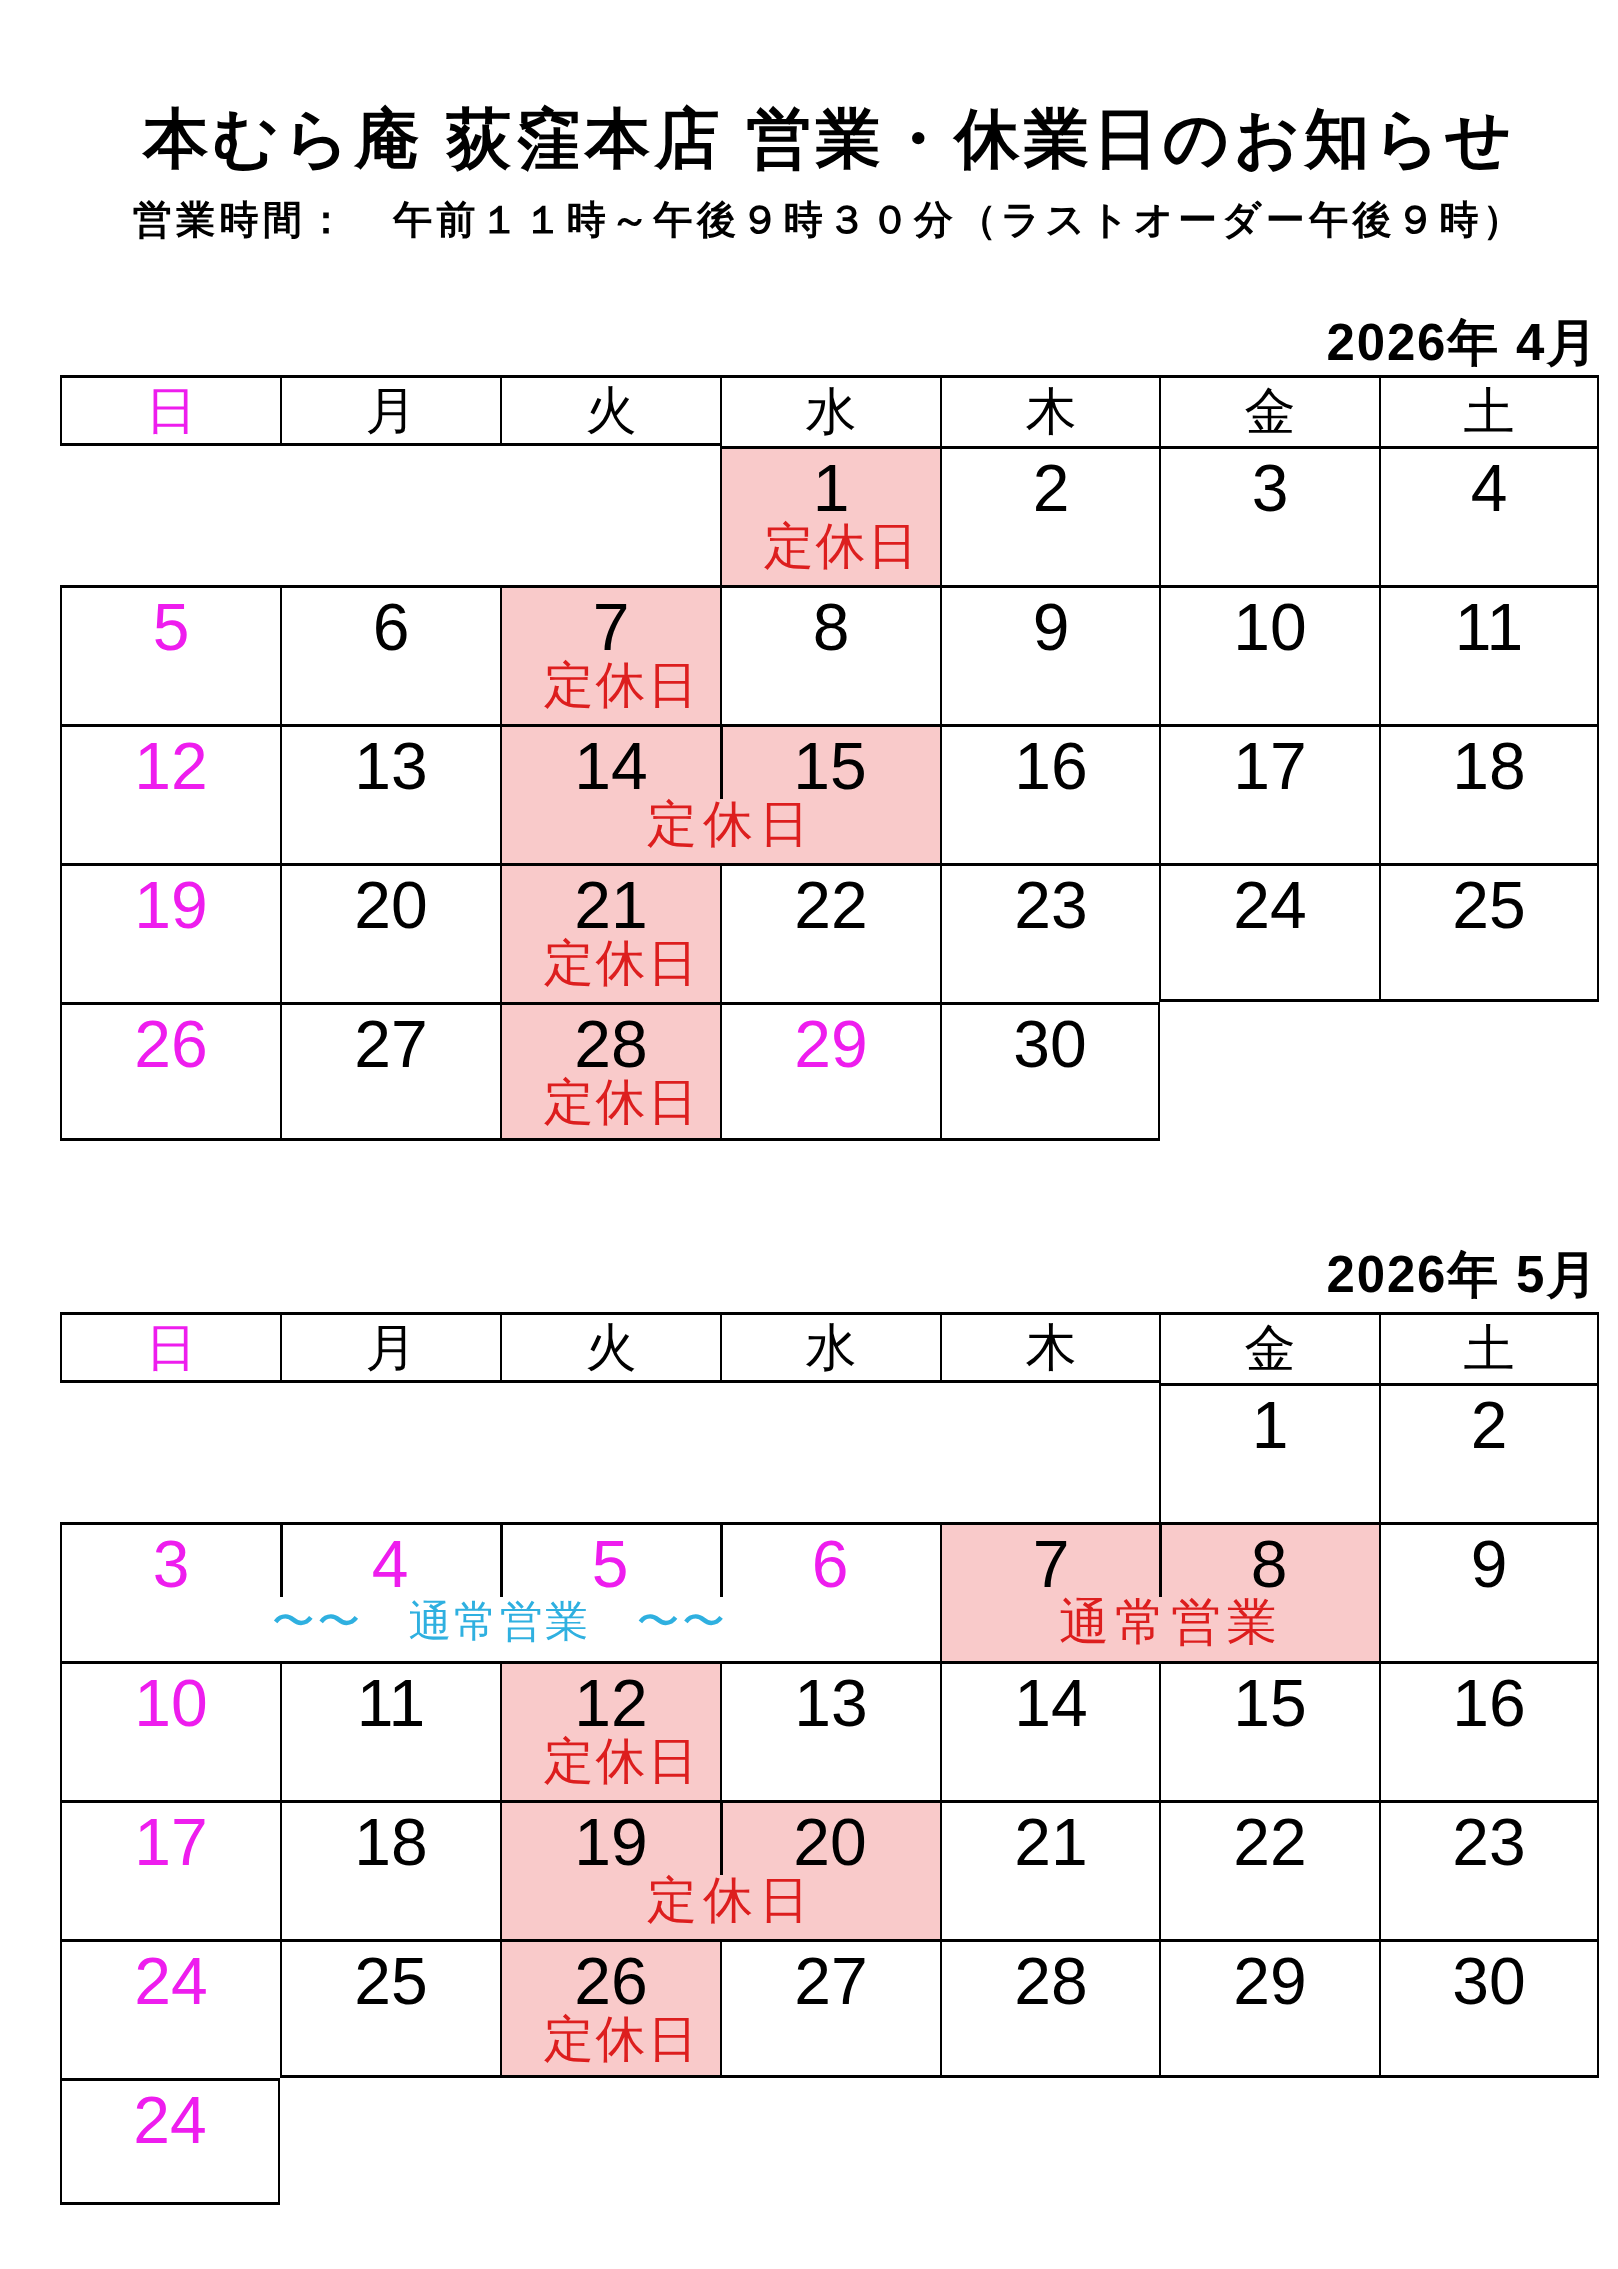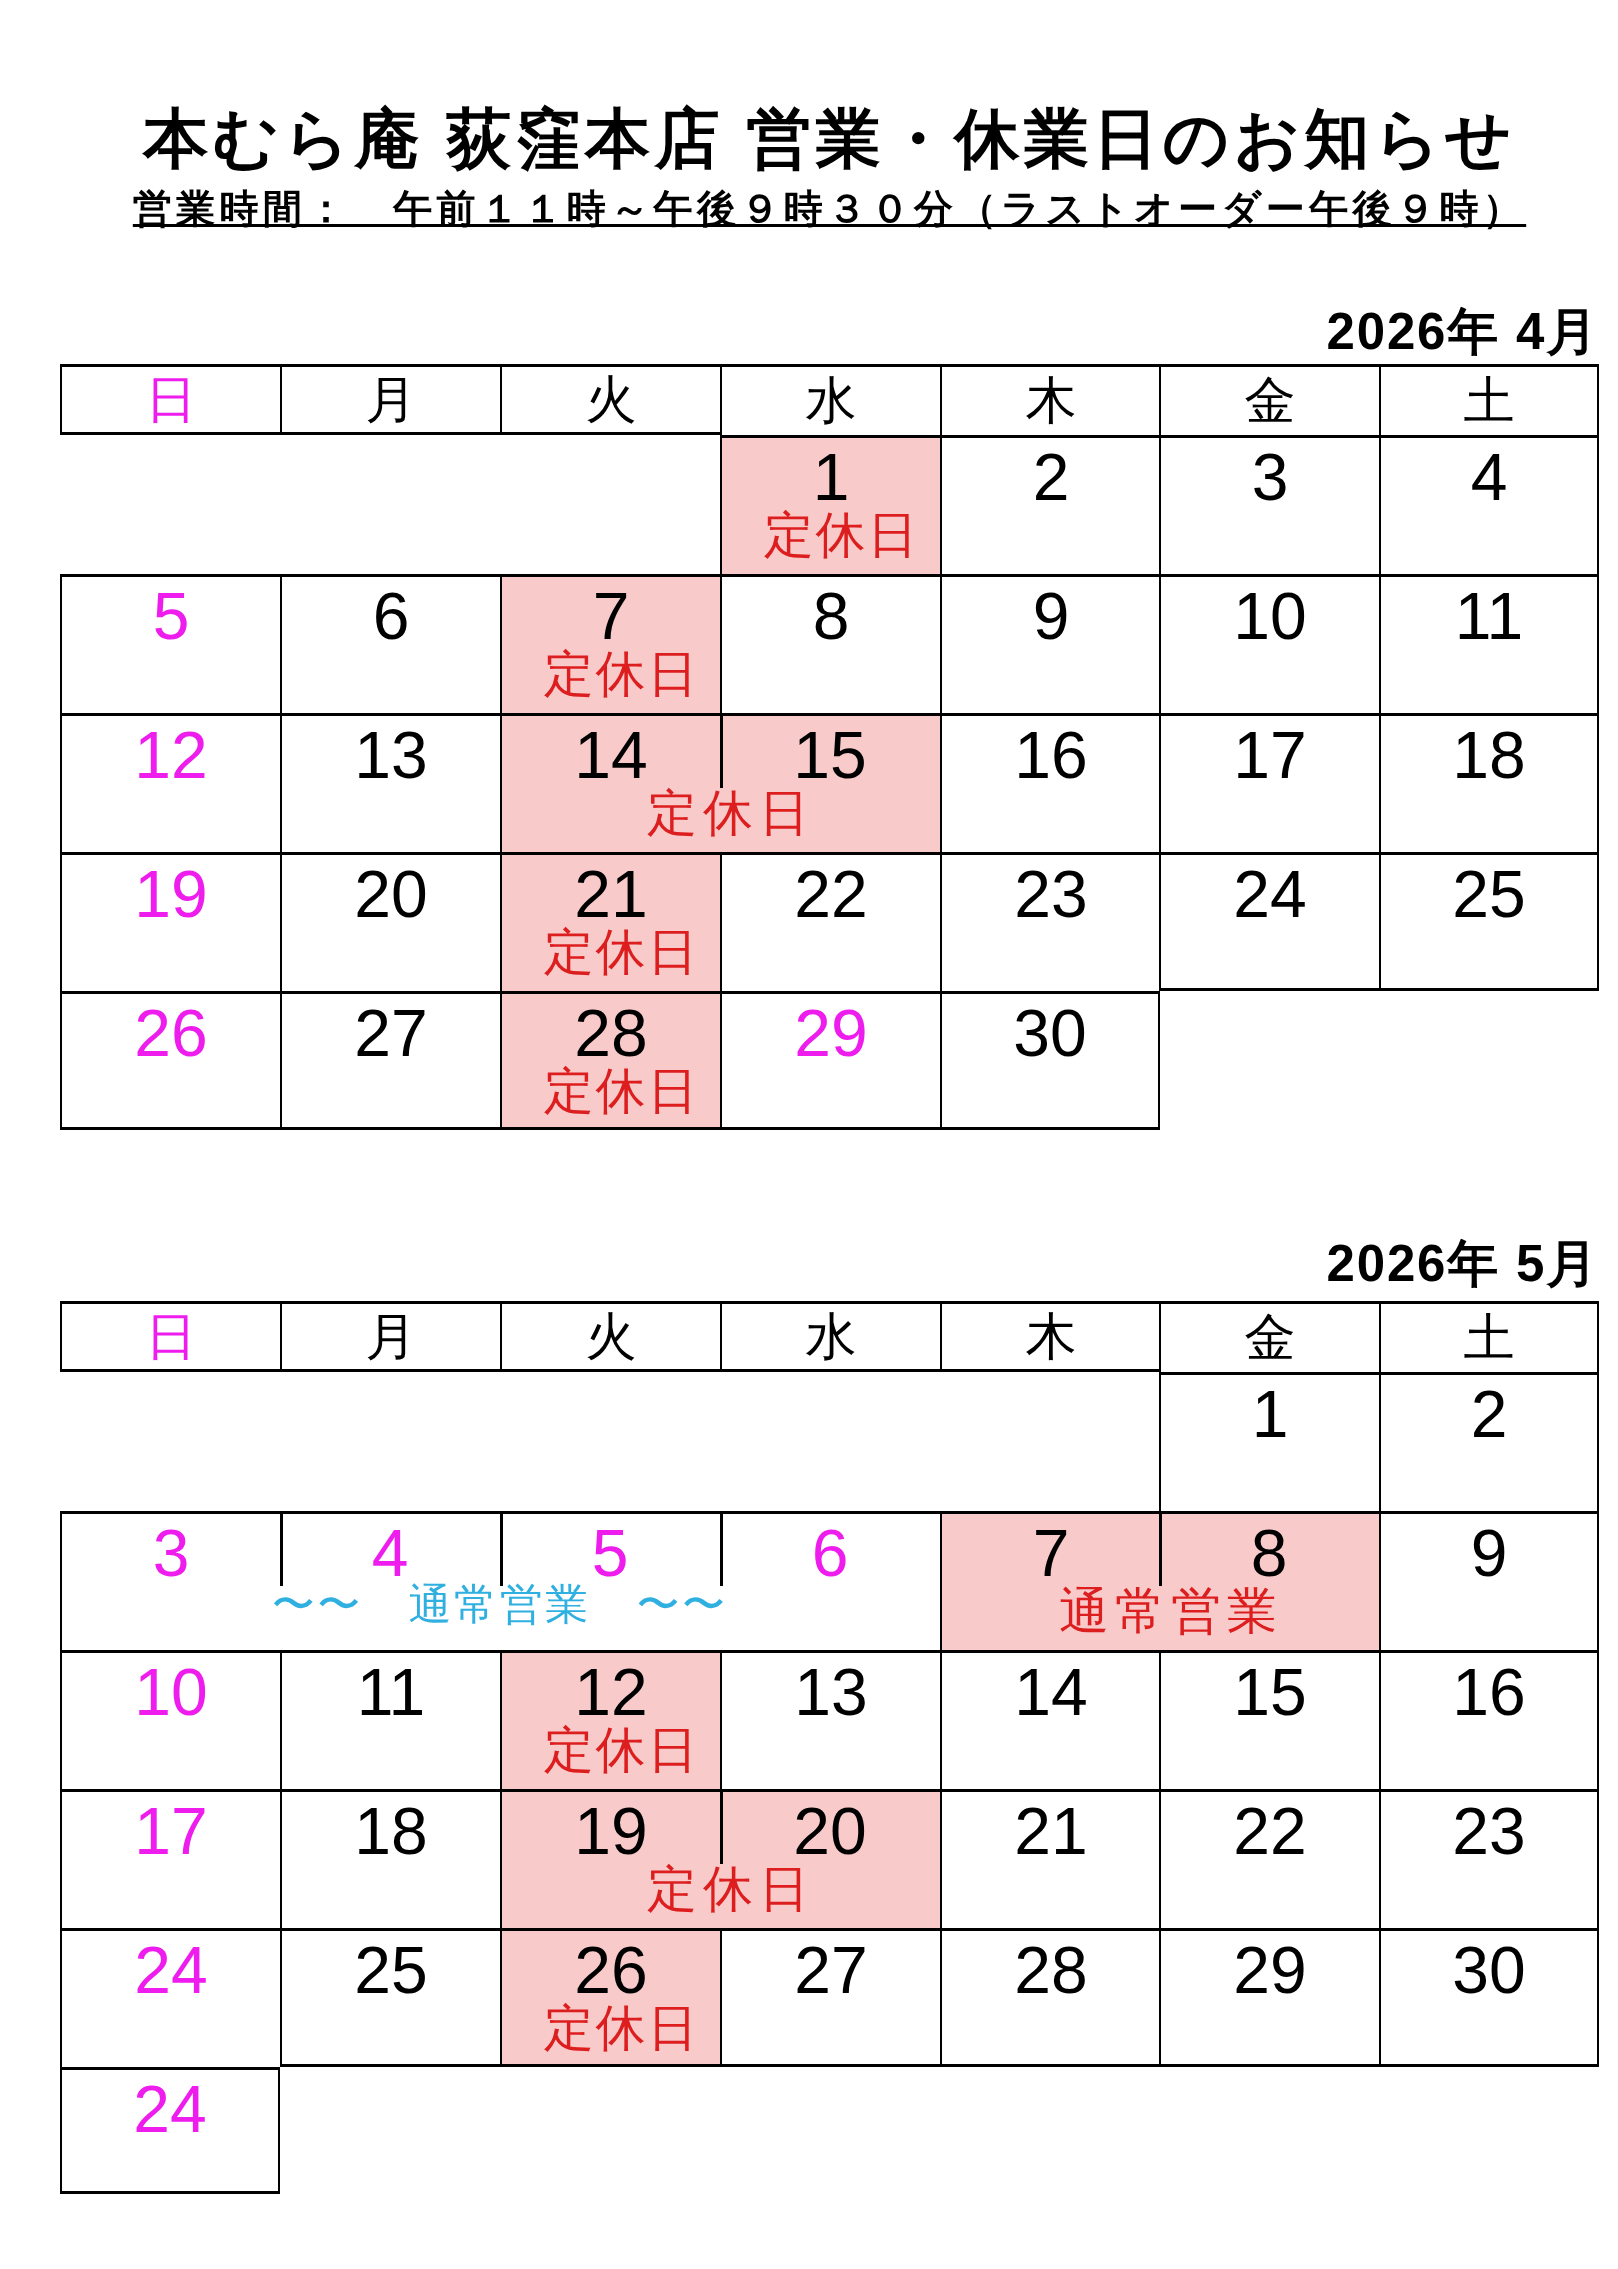--- a/index.html
+++ b/index.html
@@ -11,21 +11,21 @@
   .content{width:1539px;margin-left:60px;}
   .doc-title{
     margin:106px 0 0 0;text-align:center;font-size:65px;font-weight:bold;
     line-height:1.0;letter-spacing:4.4px;white-space:nowrap;
   }
   .sub-line{
     text-align:center;font-weight:bold;font-size:39px;line-height:1.1;
     letter-spacing:4.4px;white-space:nowrap;
   }
   .sub-line.first{margin-top:37px;}
-  .sub-line.second{margin-top:17px;text-decoration:underline;}
+  .sub-line.second{margin-top:28px;}
   .month-title{
     text-align:right;font-weight:bold;font-size:51px;line-height:1.05;
     letter-spacing:1.8px;
   }
   .cal-table{position:relative;width:1539px;margin-top:5.3px;}
   .cal-row{position:relative;width:1539px;}
   .cell{
     position:absolute;top:0;height:100%;box-sizing:border-box;background:#fff;
   }
   .cell.pink{background:var(--pinkbg,#F9CACA);}
@@ -38,21 +38,21 @@
     font-size:66px;line-height:74px;font-weight:400;color:#000;
   }
   .num.sun{color:var(--sunc,#EE1DEE);}
   .vdiv{position:absolute;top:0;width:2.7px;background:#000;}
   .lbl{
     position:absolute;bottom:12.4px;text-align:center;white-space:nowrap;
     line-height:1.05;
   }
   .lbl.closed{color:var(--redc,#DD1E1E);font-size:50px;letter-spacing:1.8px;margin-left:12px;}
   .lbl.closed.span{letter-spacing:0.12em;}
-  .lbl.notice{color:var(--cyanc,#2FB0E0);font-size:43px;letter-spacing:0.06em;bottom:23px;}
+  .lbl.notice{color:var(--cyanc,#2FB0E0);font-size:43px;letter-spacing:0.06em;bottom:17px;}
 </style>
 </head>
 <body style="--sunc: #EE1DEE; --redc: #DD1E1E; --pinkbg: #F9CACA; --cyanc: #2FB0E0;">
 
 <div class="content">
   <div class="doc-title">本むら庵 荻窪本店 営業・休業日のお知らせ</div>
   <div class="sub-line second">営業時間：　午前１１時～午後９時３０分（ラストオーダー午後９時）</div>
   <div id="calendars-mount">
       <div class="month-title" style="margin-top: 74px;">2026年 4月</div>
       <div class="cal-table">

